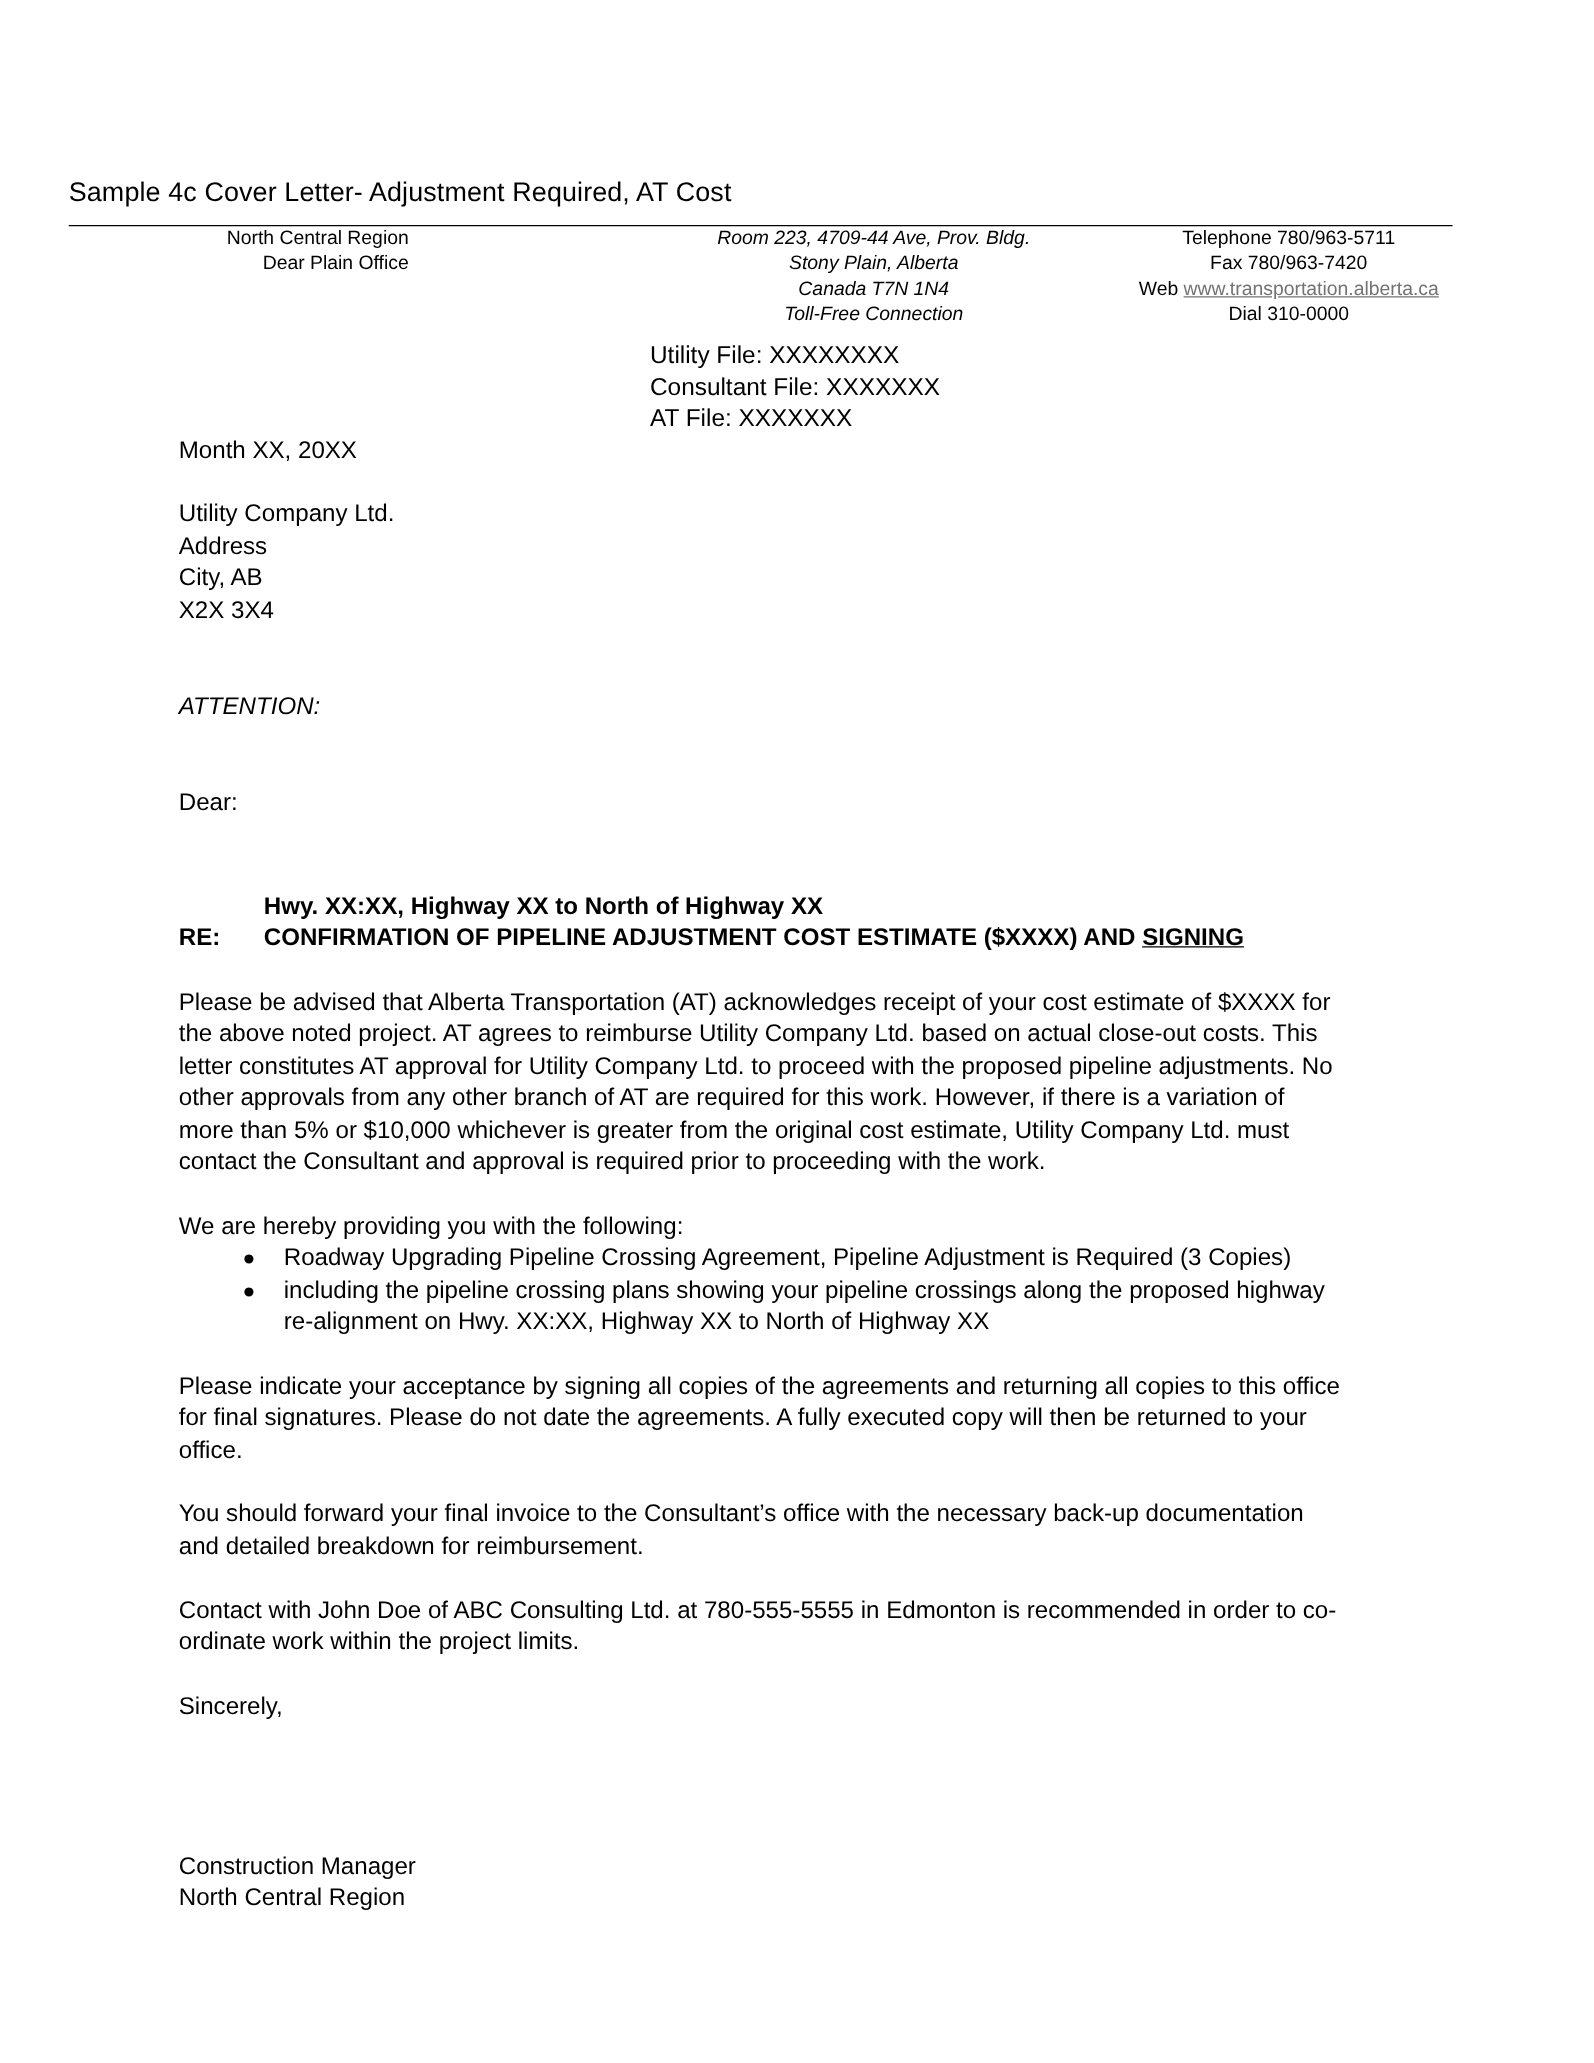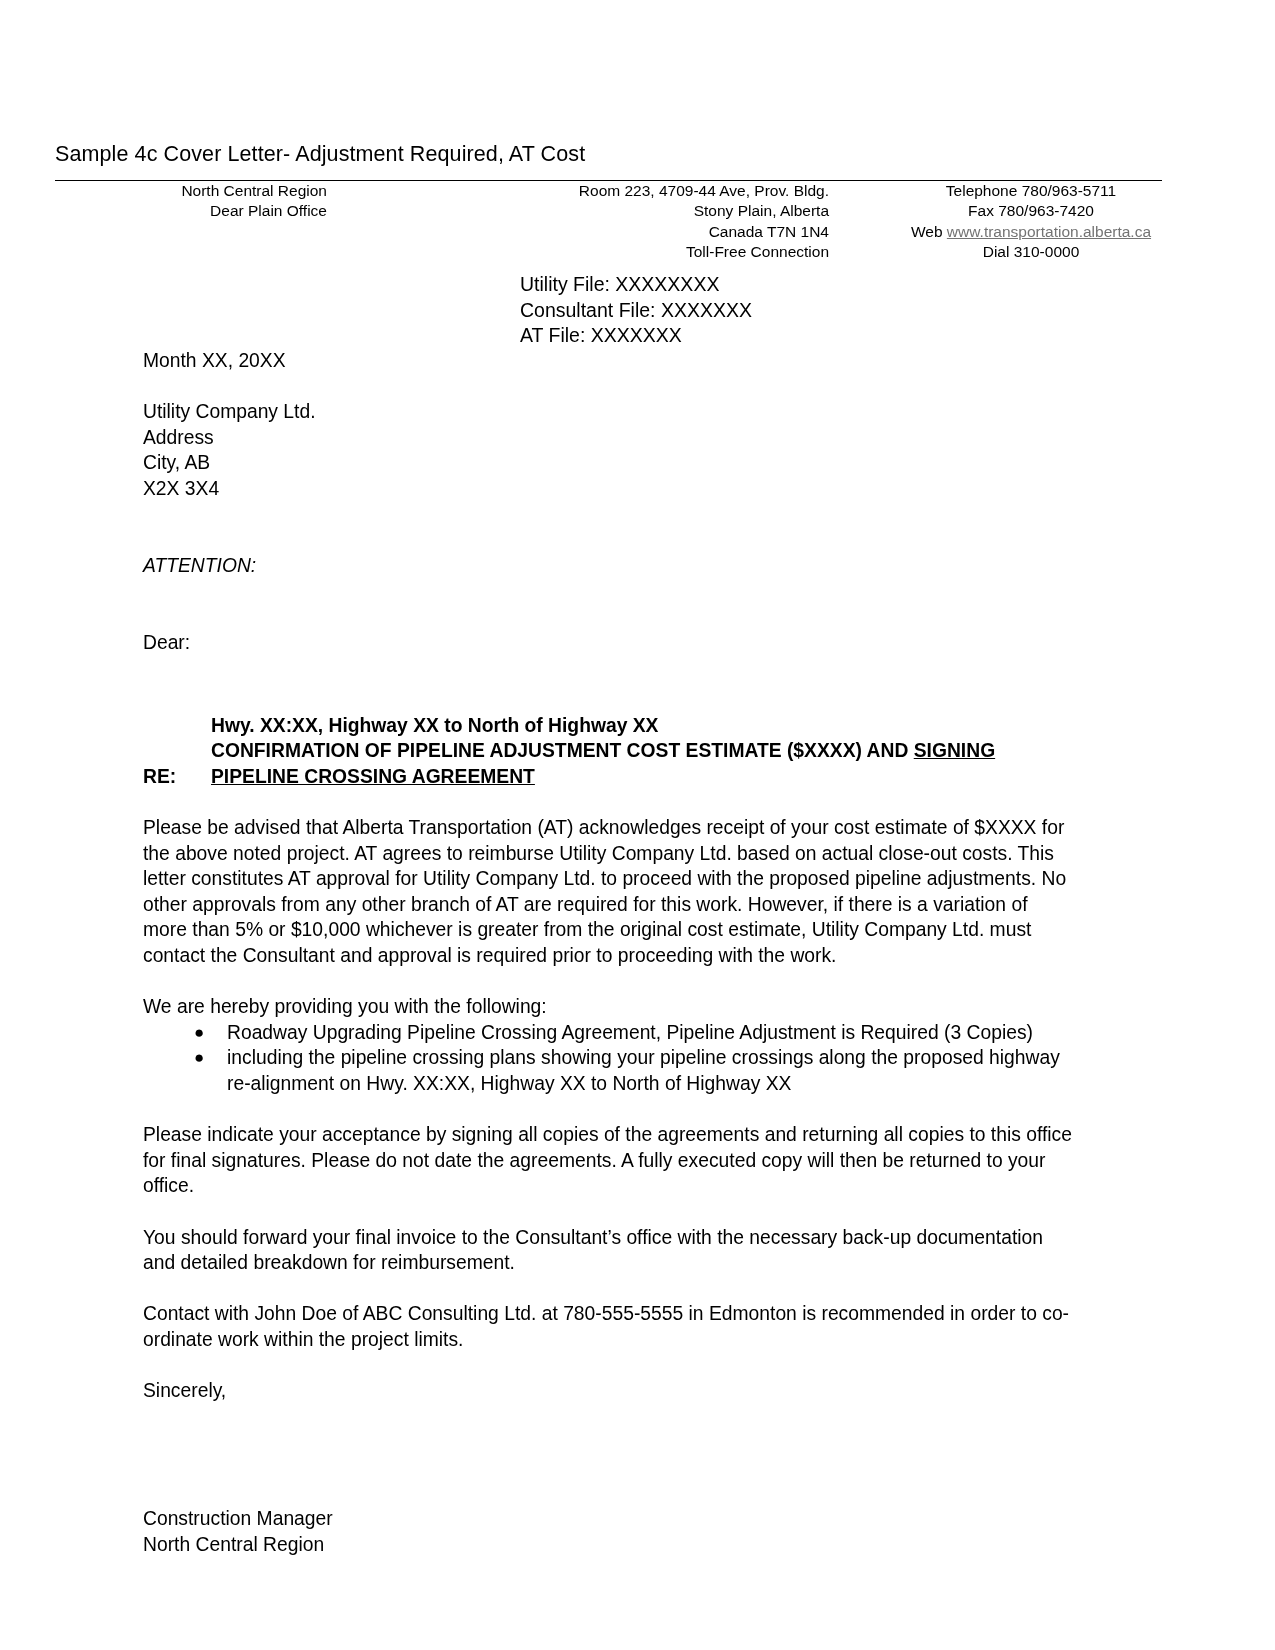--- a/index.html
+++ b/index.html
@@ -55,23 +55,24 @@
     top: 0;
     font-size: 15.5px;
     line-height: 20.4px;
   }
   .lh-col-left {
     left: 0;
     width: 272px;
     text-align: right;
   }
   .lh-col-mid {
-    left: 434px;
+    left: 474px;
     width: 340px;
-    text-align: right;
+    text-align: center;
+    font-style: italic;
   }
   .lh-col-right {
     left: 842px;
     width: 268px;
     text-align: center;
   }
   .lh-line { white-space: nowrap; }
   .weblink {
     color: #737373;
     text-decoration: underline;
@@ -208,21 +209,20 @@
 
     <div class="p">Dear:</div>
 
     <div class="gap-1"></div>
 
     <div class="re-block">
       <div class="re-label">RE:</div>
       <div class="re-body">
         <div class="re-line">Hwy. XX:XX, Highway XX to North of Highway XX</div>
         <div class="re-line"><span>CONFIRMATION OF PIPELINE ADJUSTMENT COST ESTIMATE ($XXXX) AND </span><span class="u">SIGNING</span></div>
-        <div class="re-line"><span class="u">PIPELINE CROSSING AGREEMENT</span></div>
       </div>
     </div>
 
     <div class="gap-1"></div>
 
     <div class="p">Please be advised that Alberta Transportation (AT) acknowledges receipt of your cost estimate of $XXXX for the above noted project.  AT agrees to reimburse Utility Company Ltd.  based on actual close-out costs.  This letter constitutes AT approval for Utility Company Ltd. to proceed with the proposed pipeline adjustments.  No other approvals from any other branch of AT are required for this work.  However, if there is a variation of more than 5% or $10,000 whichever is greater from the original cost estimate, Utility Company Ltd. must contact the Consultant and approval is required prior to proceeding with the work.</div>
 
     <div class="gap-1"></div>
 
     <div class="p">We are hereby providing you with the following:</div>

